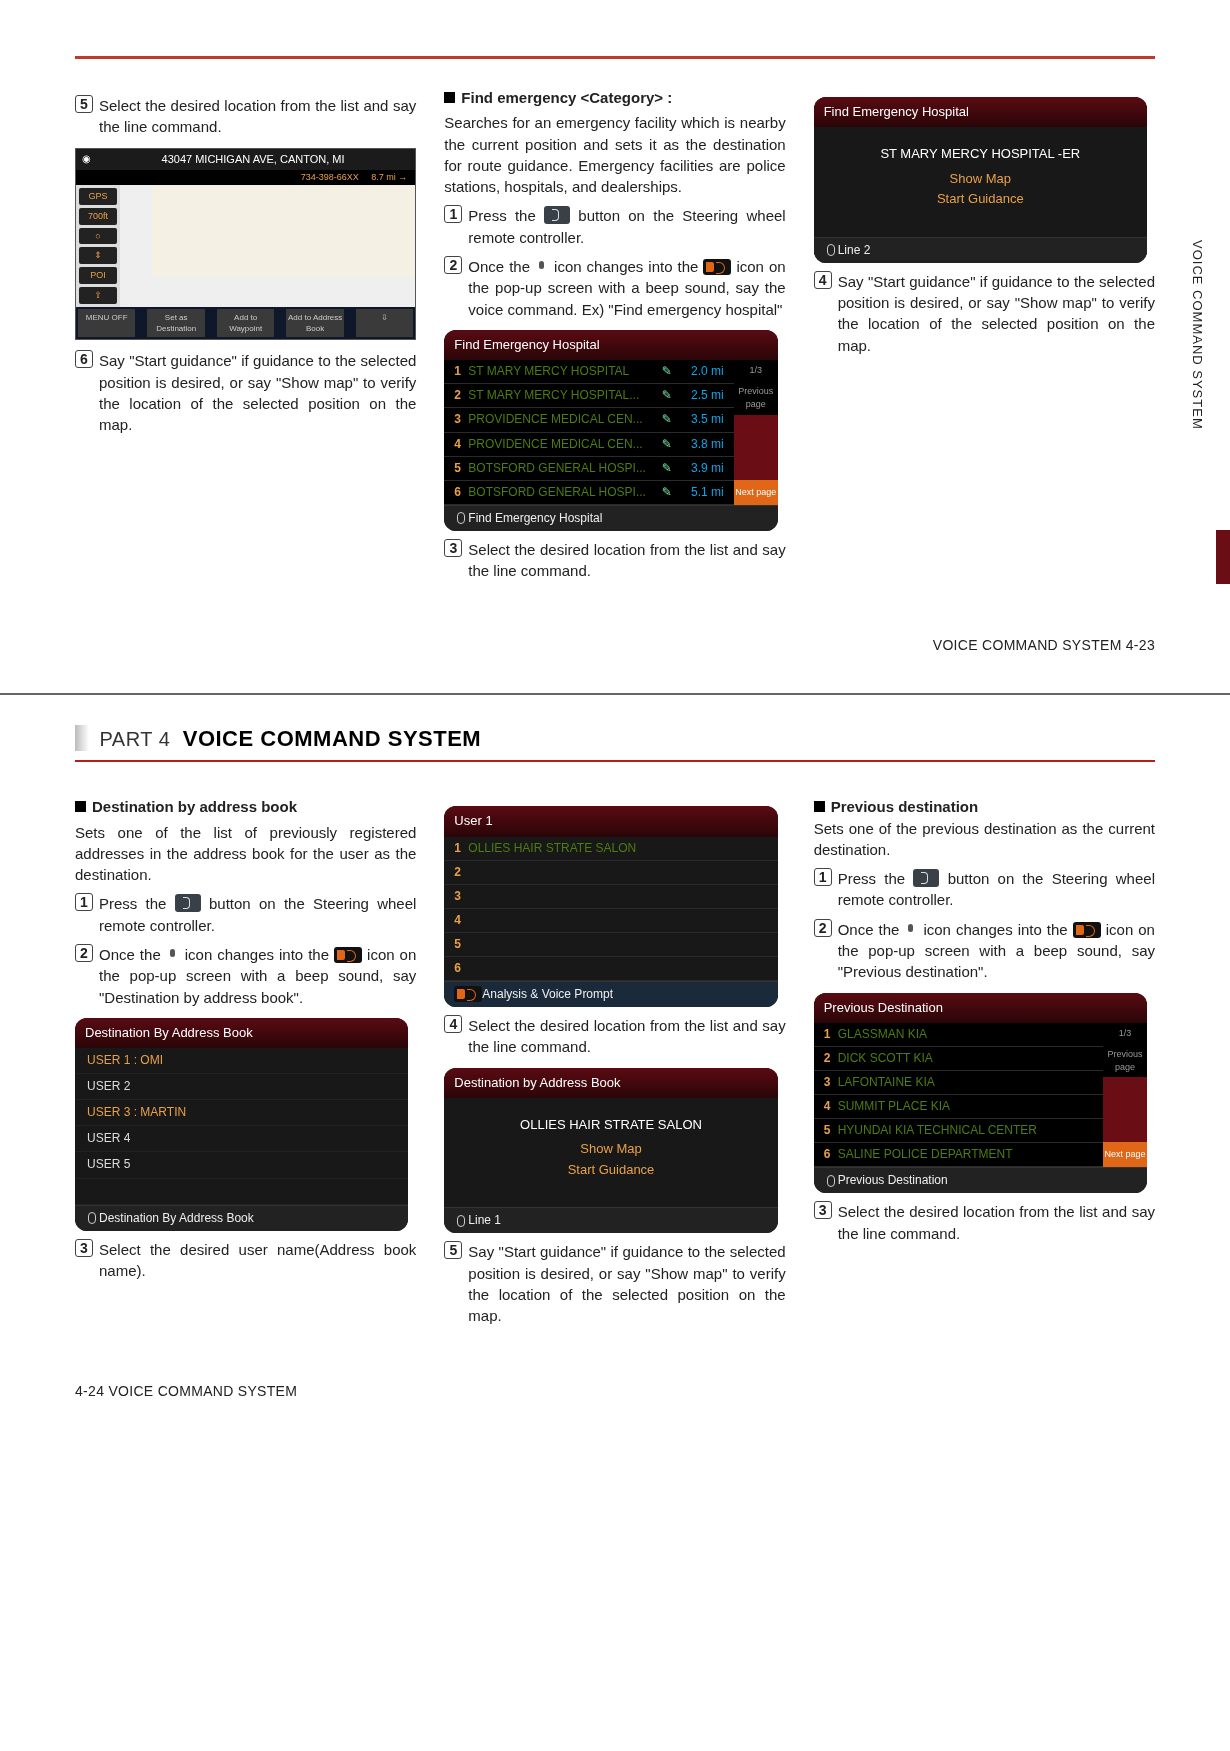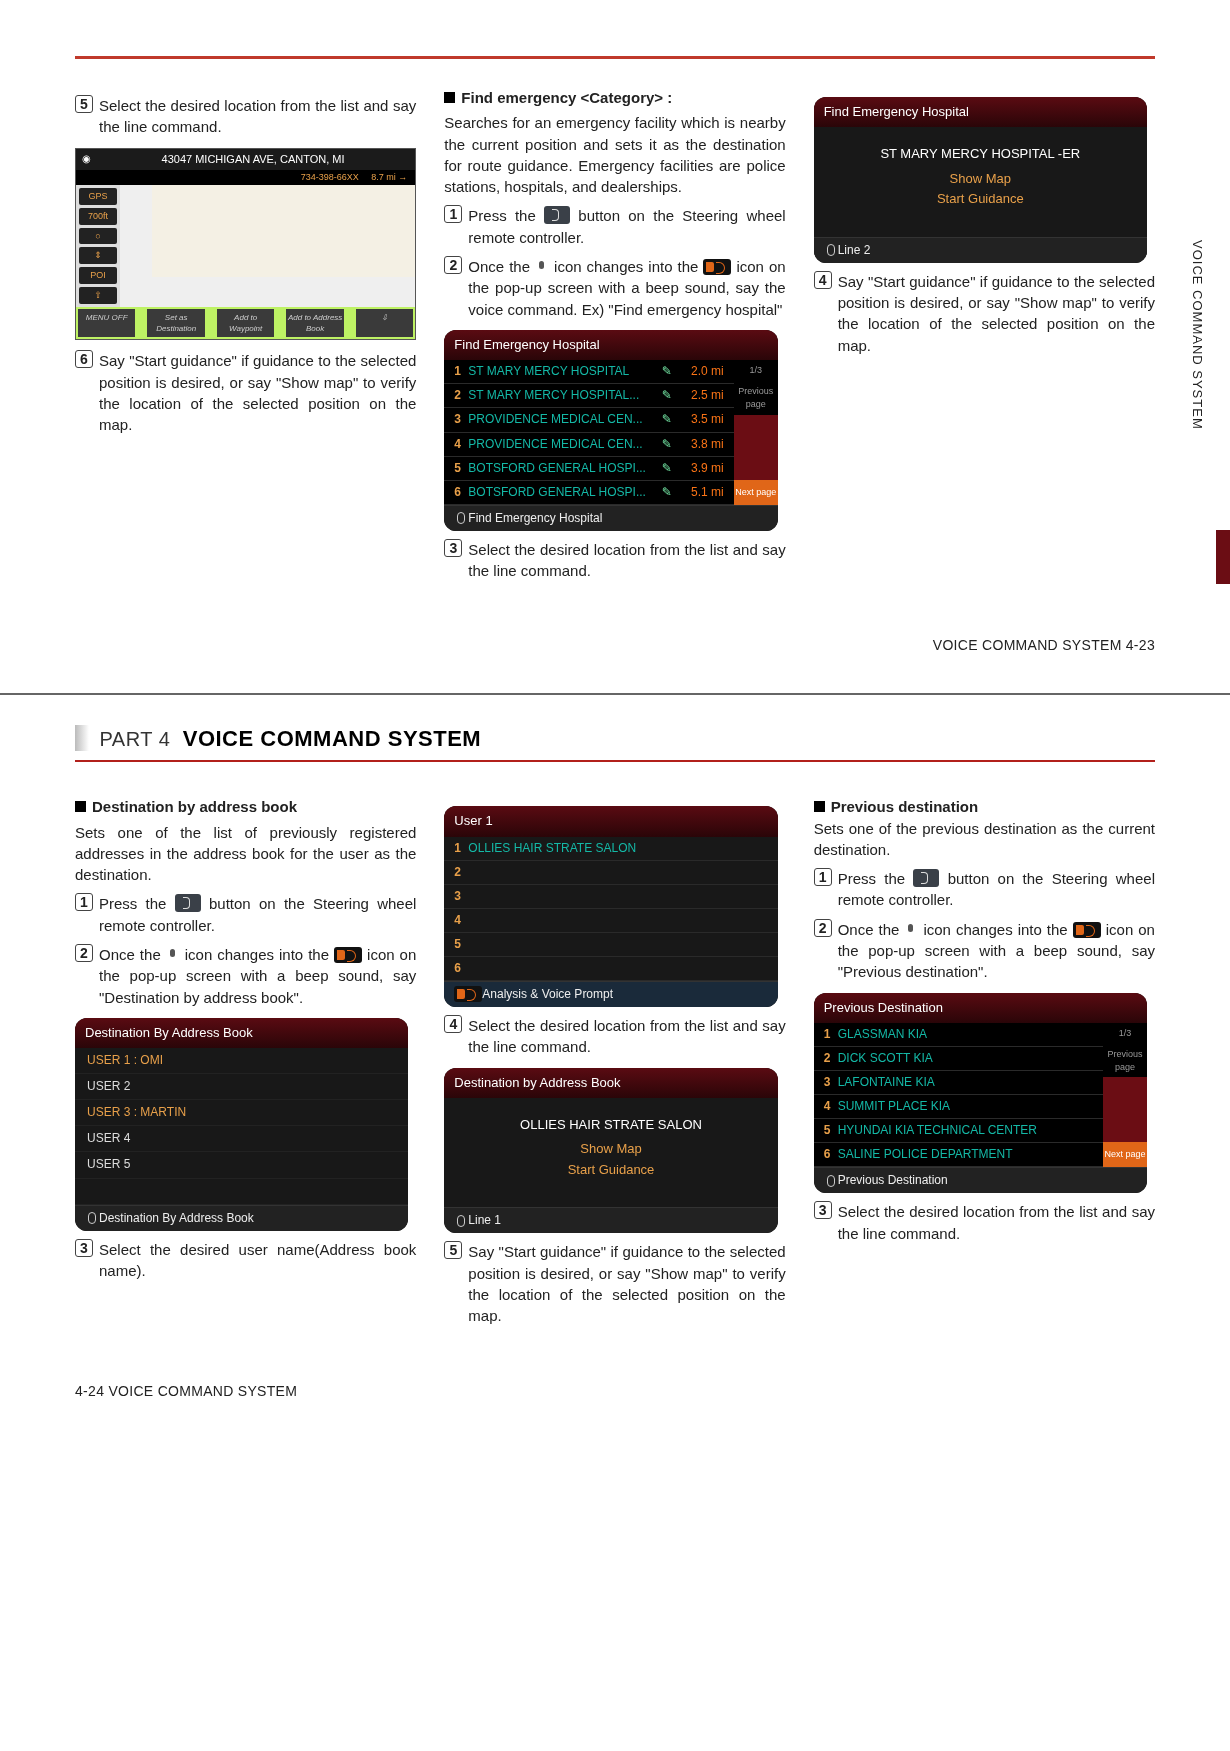--- a/index.html
+++ b/index.html
@@ -23,23 +23,23 @@
   .speak-ico { display: inline-block; width: 28px; height: 16px; background: #111; border-radius: 3px; vertical-align: -3px; position: relative; }
   .speak-ico::before { content: ""; position: absolute; left: 3px; top: 3px; width: 8px; height: 10px; background: #e06618; border-radius: 0 2px 2px 0; }
   .speak-ico::after { content: ""; position: absolute; left: 13px; top: 3px; width: 8px; height: 10px; border: 1.5px solid #e06618; border-left: none; border-radius: 0 8px 8px 0; }
 
   
   .dev { background: #000; color: #eee; border-radius: 12px; margin: 10px 8px 8px 0; font-size: 12px; overflow: hidden; }
   .dev .title { background: linear-gradient(#5a0b12,#2a0508); padding: 6px 10px; font-size: 13px; font-weight: 500; color: #fff; }
   .dev .body { background: #181818; }
   .dev .row { display: flex; align-items: center; padding: 3px 10px; border-bottom: 1px solid #2a2a2a; }
   .dev .row .n { width: 14px; color: #e8a04a; font-weight: 600; }
-  .dev .row .t { flex: 1; color: #14b8a6; }
+  .dev .row .t { flex: 1; color: #4d7c0f; }
   .dev .row .pen { width: 16px; color: #7ea; }
-  .dev .row .d { width: 46px; text-align: right; color: #f97316; }
+  .dev .row .d { width: 46px; text-align: right; color: #0ea5e9; }
   .dev .pager { width: 44px; display: flex; flex-direction: column; font-size: 9px; color: #999; }
   .dev .pager .pg { text-align: center; padding: 4px 0; }
   .dev .pager .nxt { background: #e06618; color: #fff; padding: 6px 0; text-align: center; }
   .dev .listwrap { display: flex; }
   .dev .listmain { flex: 1; }
   .dev .foot { background: #222; padding: 4px 10px; display: flex; align-items: center; gap: 0; border-top: 1px solid #333; }
   .dev .foot .ficon { width: 14px; height: 14px; position: relative; }
   .dev .foot .ficon::before { content: ""; position: absolute; left: 3px; top: 1px; width: 6px; height: 10px; border: 1px solid #ccc; border-radius: 4px; }
   .dev .center-body { text-align: center; padding: 18px 10px 26px 10px; background: #181818; }
   .dev .center-body .name { color: #fff; font-size: 13px; margin-bottom: 6px; }
@@ -48,21 +48,21 @@
   .dev .userrow.plain { color: #ddd; }
 
   
   .mapdev { border: 1px solid #555; background: #efefef; margin: 10px 0; font-size: 10px; }
   .mapdev .top { background: #1b1b1b; color: #fff; display: flex; align-items: center; gap: 6px; padding: 3px 6px; }
   .mapdev .top .addr { flex: 1; font-size: 11px; text-align: center; }
   .mapdev .mid { display: flex; gap: 32px; }
   .mapdev .side { width: 44px; background: #ddd; display: flex; flex-direction: column; gap: 3px; padding: 3px; }
   .mapdev .side div { background: #222; color: #e8a04a; font-size: 9px; text-align: center; padding: 2px 0; border-radius: 2px; }
   .mapdev .canvas { flex: 1; height: 92px; background: #f4f0e4; position: relative; }
-  .mapdev .bot { background: #bef264; display: flex; gap: 12px; padding: 2px; font-style: italic; }
+  .mapdev .bot { background: #0f172a; display: flex; gap: 12px; padding: 2px; }
   .mapdev .bot div { flex: 1; background: #3a3a3a; color: #ccc; font-size: 8px; text-align: center; padding: 3px 0; }
 
   .footer-right { text-align: right; font-size: 14px; margin-top: 50px; letter-spacing: .3px; }
   .footer-left { font-size: 14px; margin-top: 50px; letter-spacing: .3px; }
 
   
   .part-header { margin: 10px 0 4px 0; }
   .part-header .grad { display: inline-block; width: 14px; height: 26px; background: linear-gradient(90deg,#bbb,#fff); vertical-align: -5px; margin-right: 6px; }
   .part-header .p { font-size: 20px; color: #333; letter-spacing: .5px; }
   .part-header .t { font-size: 22px; font-weight: 800; color: #000; margin-left: 8px; letter-spacing: .5px; }

